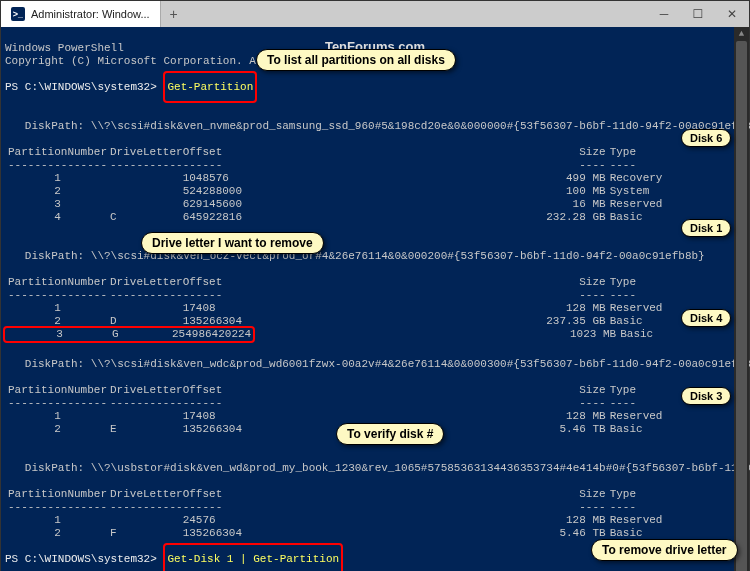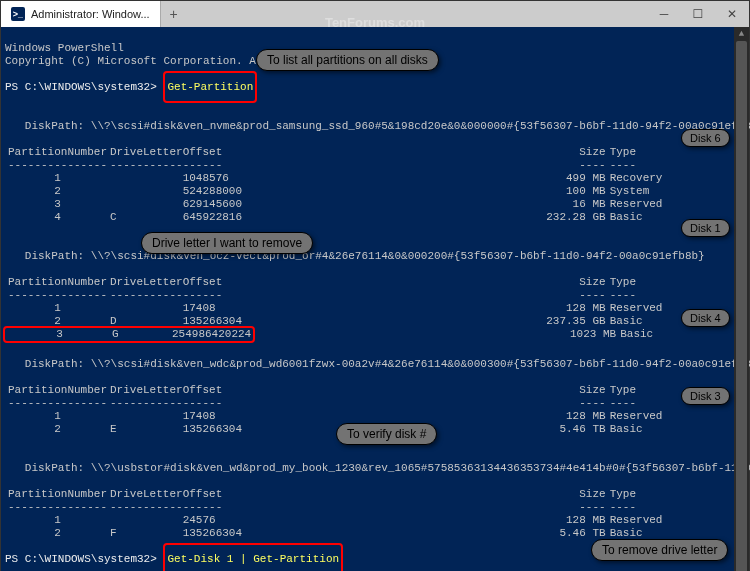--- a/index.html
+++ b/index.html
@@ -52,21 +52,21 @@
   }
   .title-spacer { flex: 1; }
   .wincontrol {
     width: 34px;
     display: flex; align-items: center; justify-content: center;
     color: #444;
     font-size: 12px;
   }
   .watermark {
     position: absolute;
-    top: 14px;
+    top: 38px;
     left: 0; right: 0;
     text-align: center;
     color: #dedede;
     font-family: 'Segoe UI', sans-serif;
     font-size: 13px;
     font-weight: bold;
     pointer-events: none;
   }
   .term {
     padding: 2px 4px 6px 4px;
@@ -83,28 +83,28 @@
   }
   .row-hl {
     border: 2px solid #ff0000;
     border-radius: 4px;
     display: inline-block;
     padding: 0 2px;
     margin: -2px;
   }
   .callout {
     position: absolute;
-    background: #737373;
+    background: #fef9c3;
     color: #000;
     border: 1px solid #000;
     border-radius: 14px;
     padding: 3px 10px;
     font-family: 'Segoe UI', sans-serif;
     font-size: 12px;
-    font-weight: normal;
+    font-weight: bold;
     white-space: nowrap;
     box-shadow: 2px 2px 4px rgba(0,0,0,0.5);
     z-index: 5;
   }
   .callout.sm { font-size: 11px; padding: 2px 8px; }
   table.part {
     border-collapse: collapse;
     color: #c8c8c8;
   }
   table.part td { padding: 0; }

